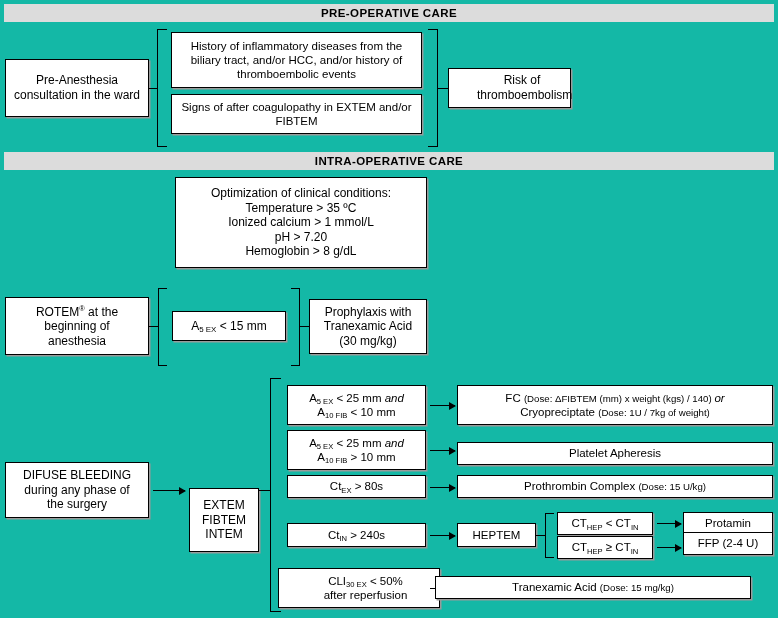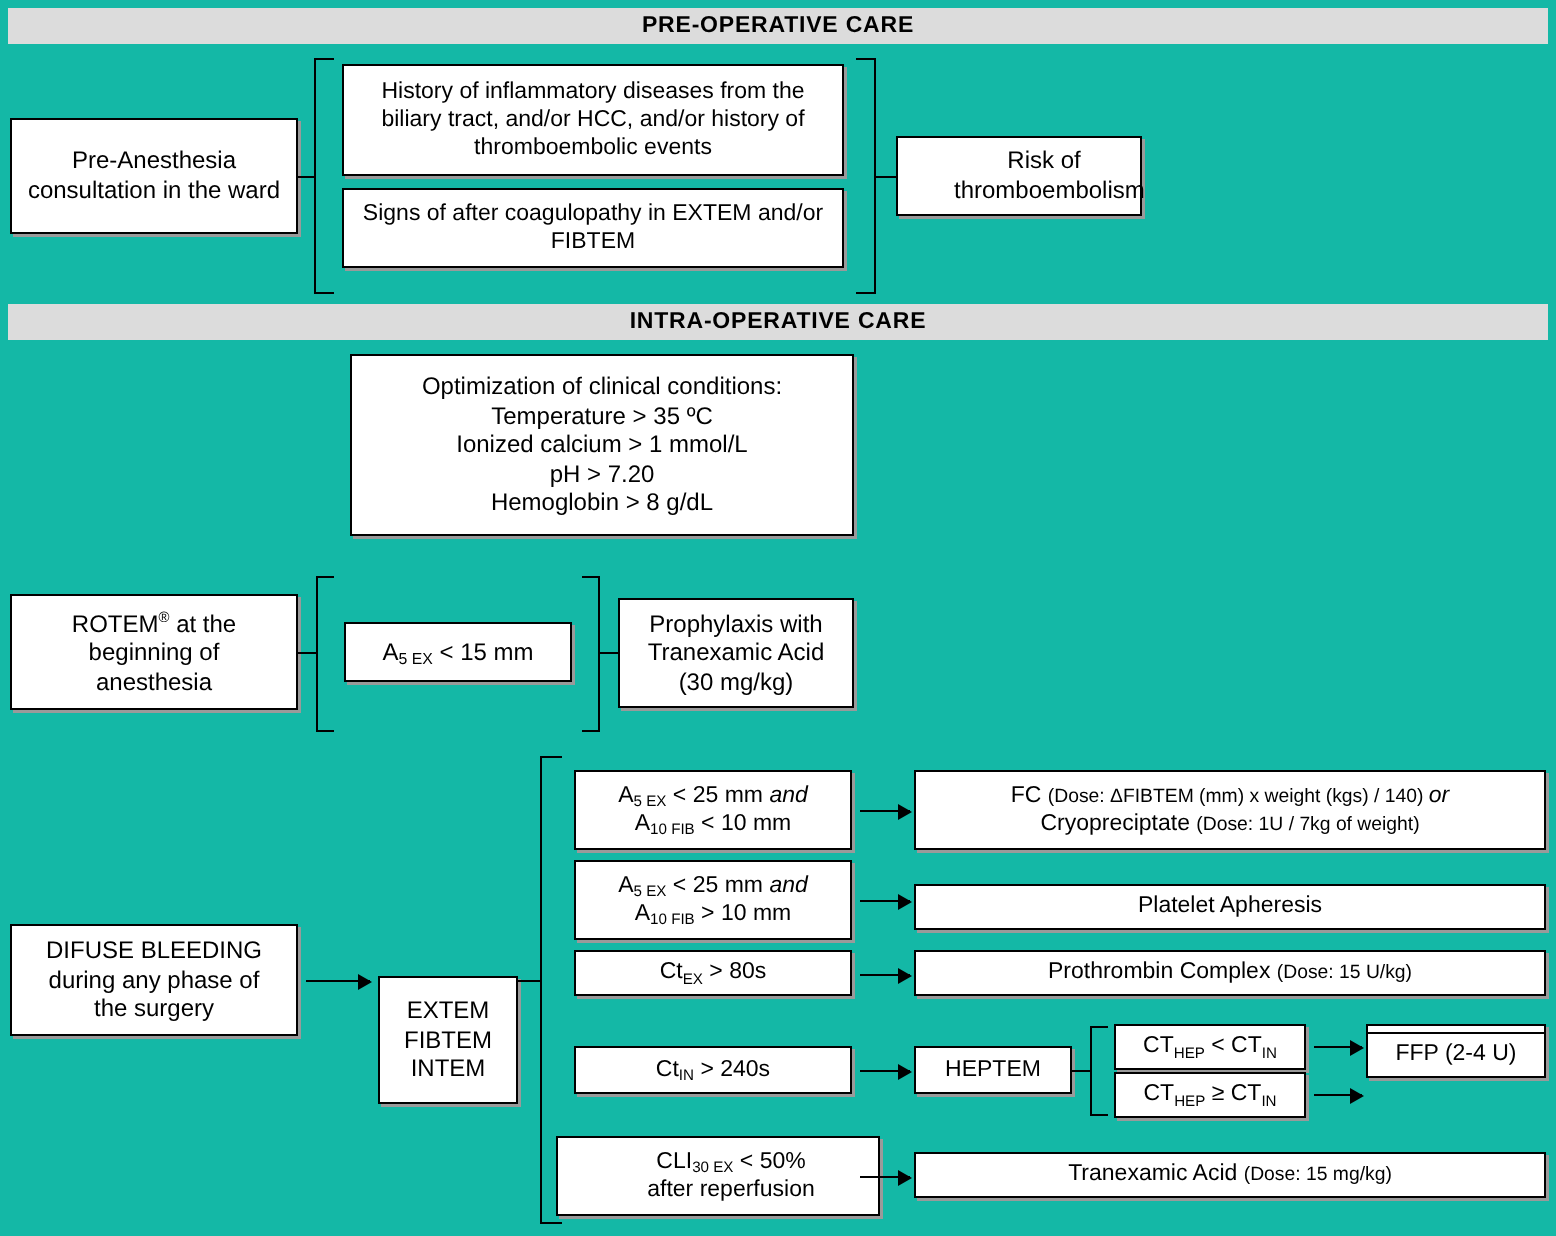--- a/index.html
+++ b/index.html
@@ -247,30 +247,30 @@
   <div class="box" style="left:683px; top:512px; width:90px; height:23px;">
     <div class="inner fs115">Protamin</div>
   </div>
 
   <div class="box" style="left:557px; top:536px; width:96px; height:23px;">
     <div class="inner fs115"><span>CT</span><sub>HEP</sub><span> ≥ CT</span><sub>IN</sub></div>
   </div>
 
   <div class="arrow" style="left:657px; top:547px; width:24px;"></div>
 
-  <div class="box" style="left:683px; top:516px; width:90px; height:23px;">
+  <div class="box" style="left:683px; top:532px; width:90px; height:23px;">
     <div class="inner fs115">FFP (2-4 U)</div>
   </div>
 
   <div class="box" style="left:278px; top:568px; width:162px; height:40px;padding-left:16px;">
     <div class="inner fs115">
       <div><span>CLI</span><sub>30 EX</sub><span> &lt; 50%</span></div>
       <div>after reperfusion</div>
     </div>
   </div>
 
   <div class="arrow" style="left:430px; top:588px; width:25px;"></div>
 
-  <div class="box" style="left:457px; top:576px; width:316px; height:23px;">
+  <div class="box" style="left:435px; top:576px; width:316px; height:23px;">
     <div class="inner fs115"><span>Tranexamic Acid </span><span class="small">(Dose: 15 mg/kg)</span></div>
   </div>
 
 </div>
 
 </body></html>

